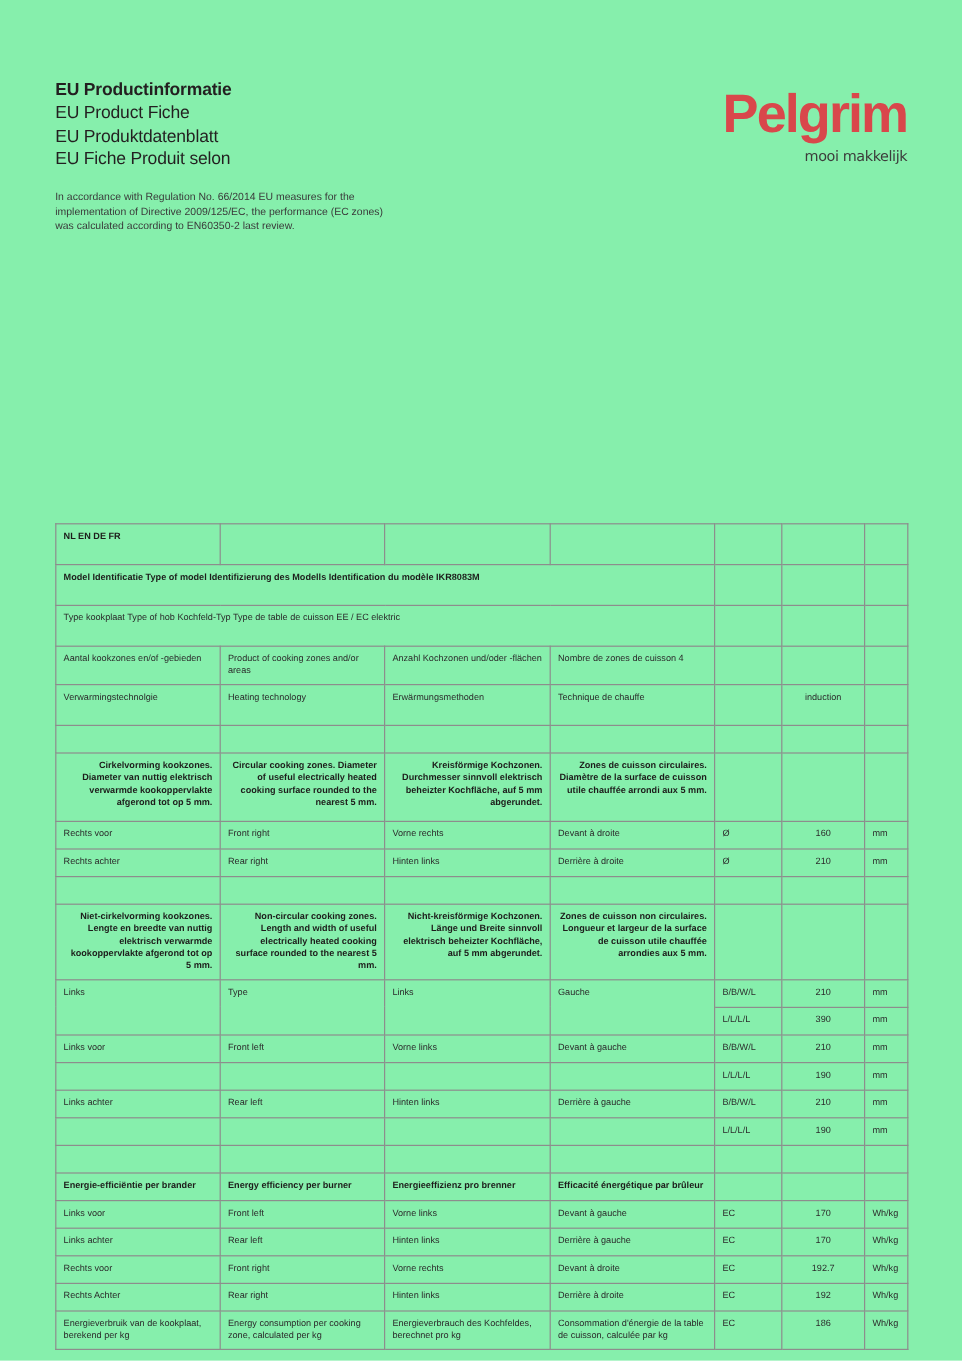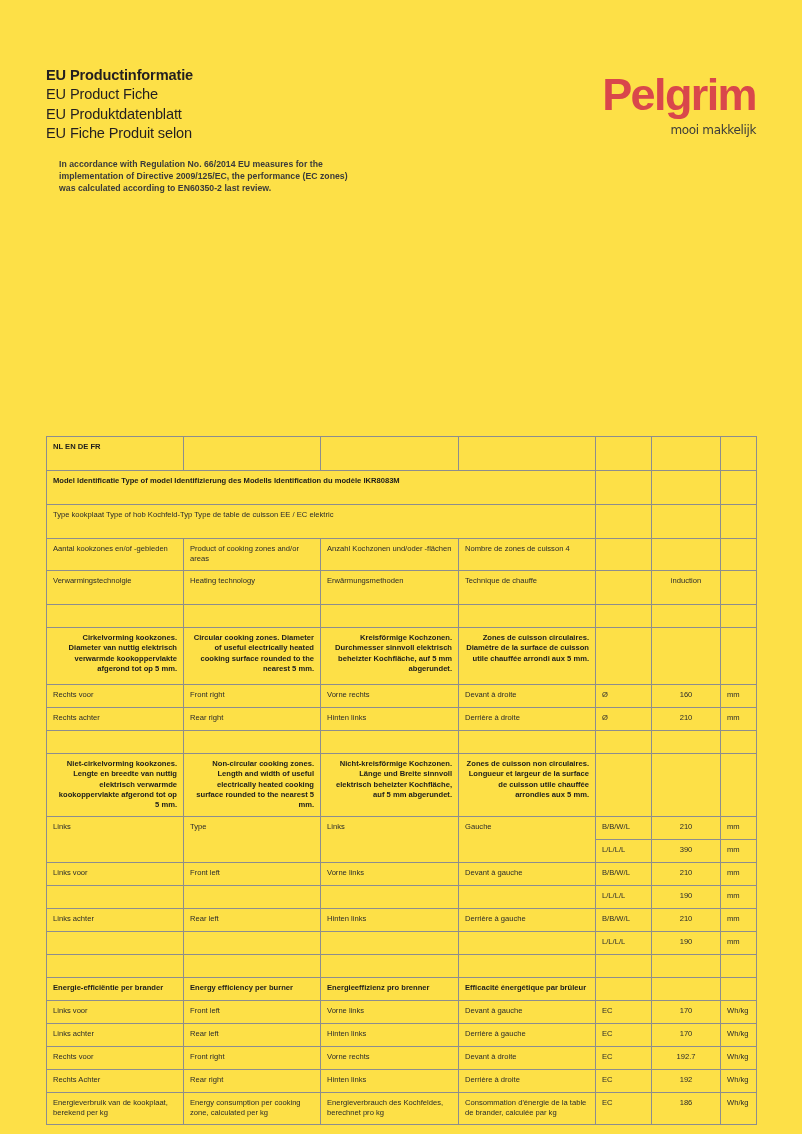--- a/index.html
+++ b/index.html
@@ -14,21 +14,21 @@
     font-family: "Liberation Sans", sans-serif;
     color: #231f20;
     -webkit-font-smoothing: antialiased;
   }
 
   .page {
     position: absolute;
     inset: 0;
     width: 802px;
     height: 1134px;
-    background: #fde047;
+    background: #86efac;
     overflow: hidden;
   }
 
   
   .header {
     position: absolute;
     left: 46px;
     top: 66px;
     width: 710px;
     height: 160px;
@@ -44,28 +44,27 @@
     line-height: 19.4px;
     letter-spacing: -0.15px;
     color: #231f20;
     white-space: nowrap;
   }
   .title-line.bold {
     font-weight: bold;
   }
   .intro {
     position: absolute;
-    left: 13px;
+    left: 0;
     top: 92px;
     width: 290px;
     font-size: 8.7px;
     line-height: 12.2px;
     color: #3a3a3a;
     letter-spacing: 0.02px;
-    font-weight: bold;
   }
 
   
   .logo {
     position: absolute;
     right: 0;
     top: 6px;
     width: 180px;
     text-align: right;
   }
@@ -372,21 +371,21 @@
           <td>Hinten links</td>
           <td>Derrière à droite</td>
           <td>EC</td>
           <td class="num">192</td>
           <td class="unit">Wh/kg</td>
         </tr>
         <tr>
           <td>Energieverbruik van de kookplaat, berekend per kg</td>
           <td>Energy consumption per cooking zone, calculated per kg</td>
           <td>Energieverbrauch des Kochfeldes, berechnet pro kg</td>
-          <td>Consommation d'énergie de la table de brander, calculée par kg</td>
+          <td>Consommation d'énergie de la table de cuisson, calculée par kg</td>
           <td>EC</td>
           <td class="num">186</td>
           <td class="unit">Wh/kg</td>
         </tr>
 
       </tbody>
     </table>
   </div>
 
 </div>

